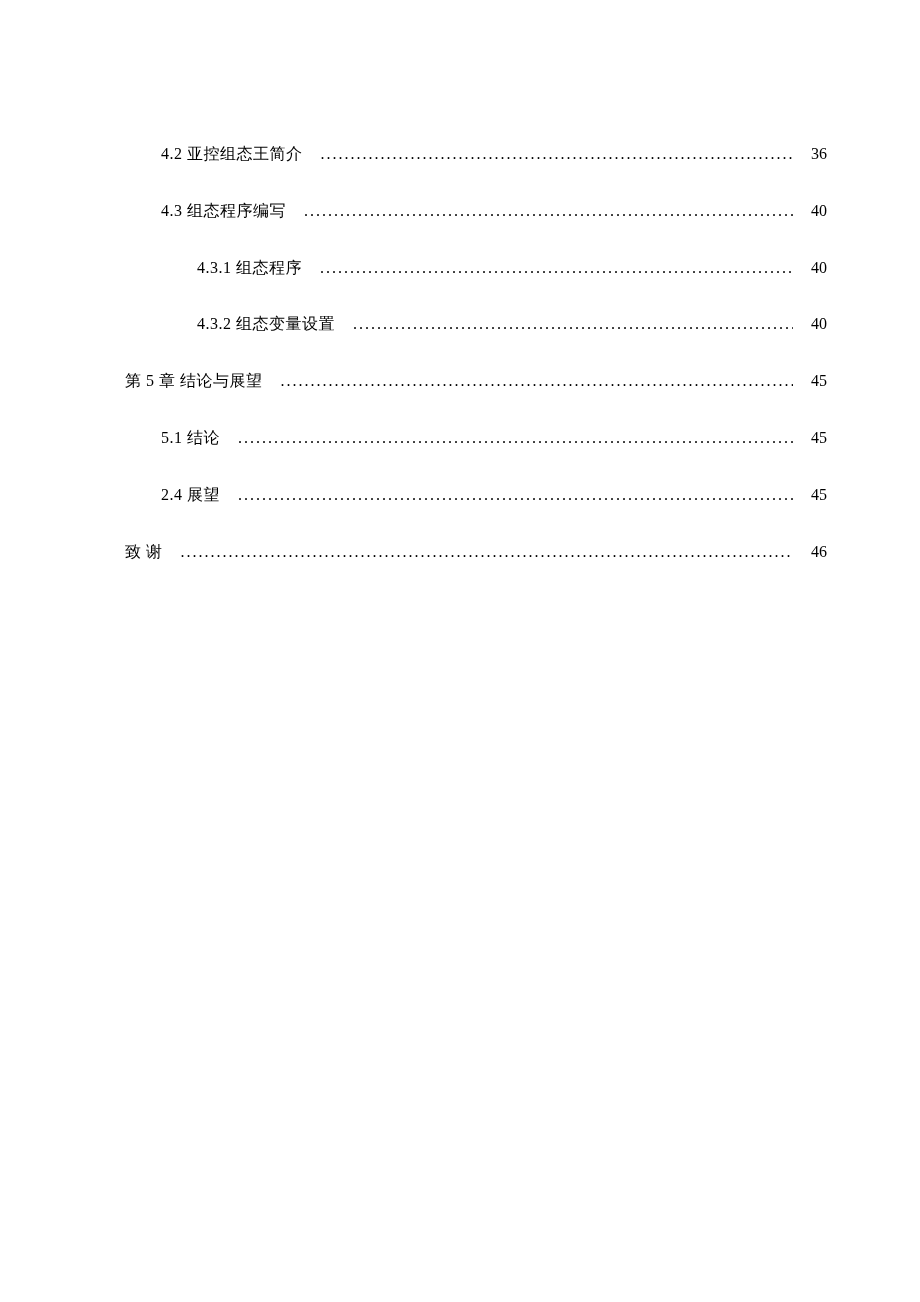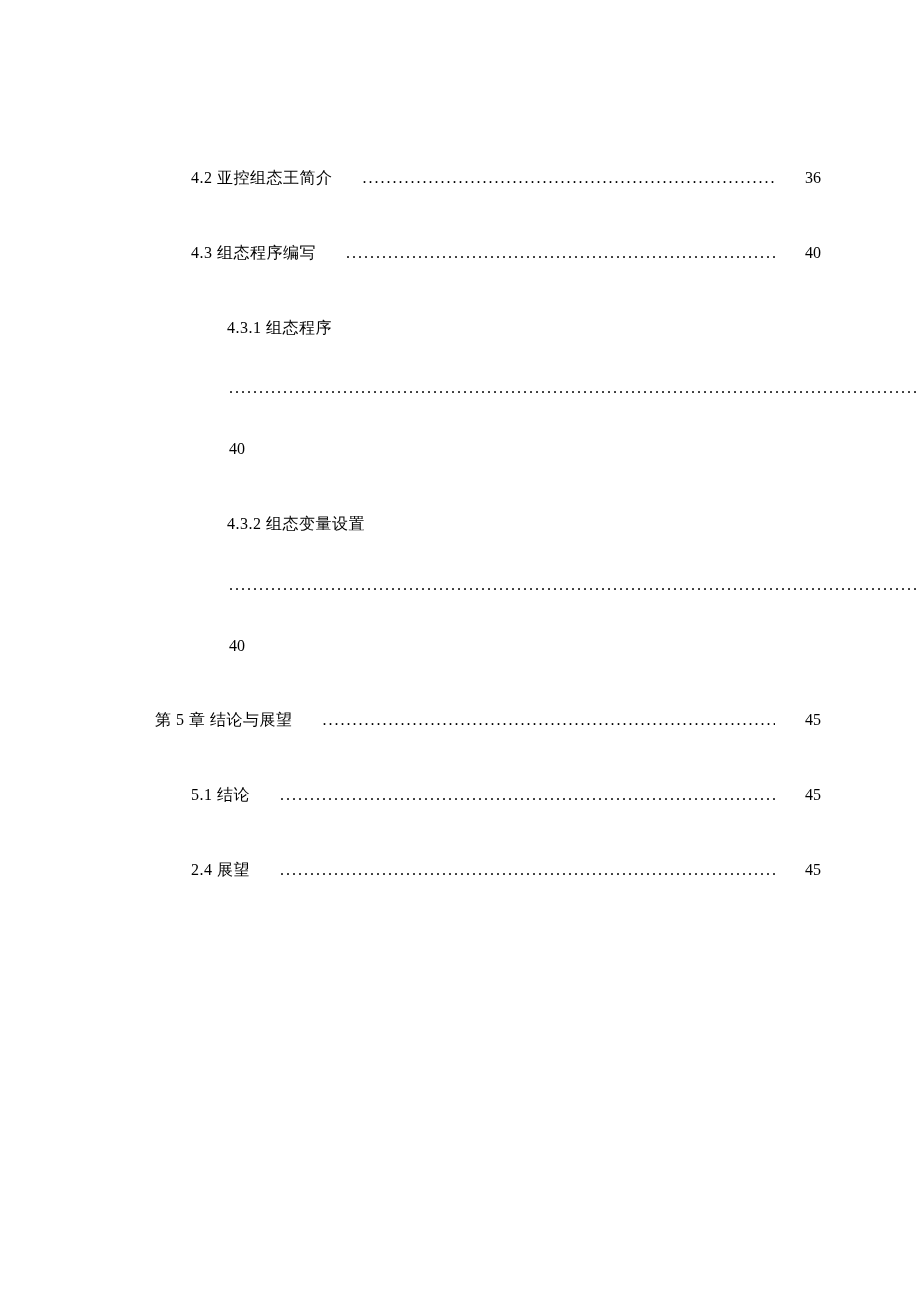--- a/index.html
+++ b/index.html
@@ -1,34 +1,34 @@
 <!DOCTYPE html>
 <html><head>
   <meta charset="utf-8">
   <style>
-    * { margin: 14px; padding: 0; box-sizing: border-box; }
+    * { margin: 8px; padding: 0; box-sizing: border-box; }
     body {
       width: 920px;
       height: 1302px;
       background: #ffffff;
       font-family: "SimSun", "宋体", serif;
       color: #000000;
       padding-top: 106px;
       padding-left: 85px;
       padding-right: 85px;
     }
     .toc-line {
       display: flex;
       align-items: baseline;
       font-size: 16px;
       line-height: 2.05;
       white-space: nowrap;
     }
     .indent-1 { padding-left: 36px; }
-    .indent-2 { padding-left: 72px; flex-direction: column; }
+    .indent-2 { padding-left: 72px; }
     .toc-label { flex-shrink: 0; letter-spacing: 0.5px; }
     .toc-dots {
       flex: 1 1 auto;
       overflow: hidden;
       letter-spacing: 2px;
       color: #000000;
       padding-left: 2px;
     }
     .toc-dots::after {
       content: "........................................................................................................................................................";
@@ -67,13 +67,18 @@
     <div class="toc-line indent-1">
       <span class="toc-label">5.1 结论</span>
       <span class="toc-dots"></span>
       <span class="toc-page">45</span>
     </div>
     <div class="toc-line indent-1">
       <span class="toc-label">2.4 展望</span>
       <span class="toc-dots"></span>
       <span class="toc-page">45</span>
     </div>
+    <div class="toc-line">
+      <span class="toc-label">致   谢</span>
+      <span class="toc-dots"></span>
+      <span class="toc-page">46</span>
+    </div>
   </div>
 
 </body></html>

